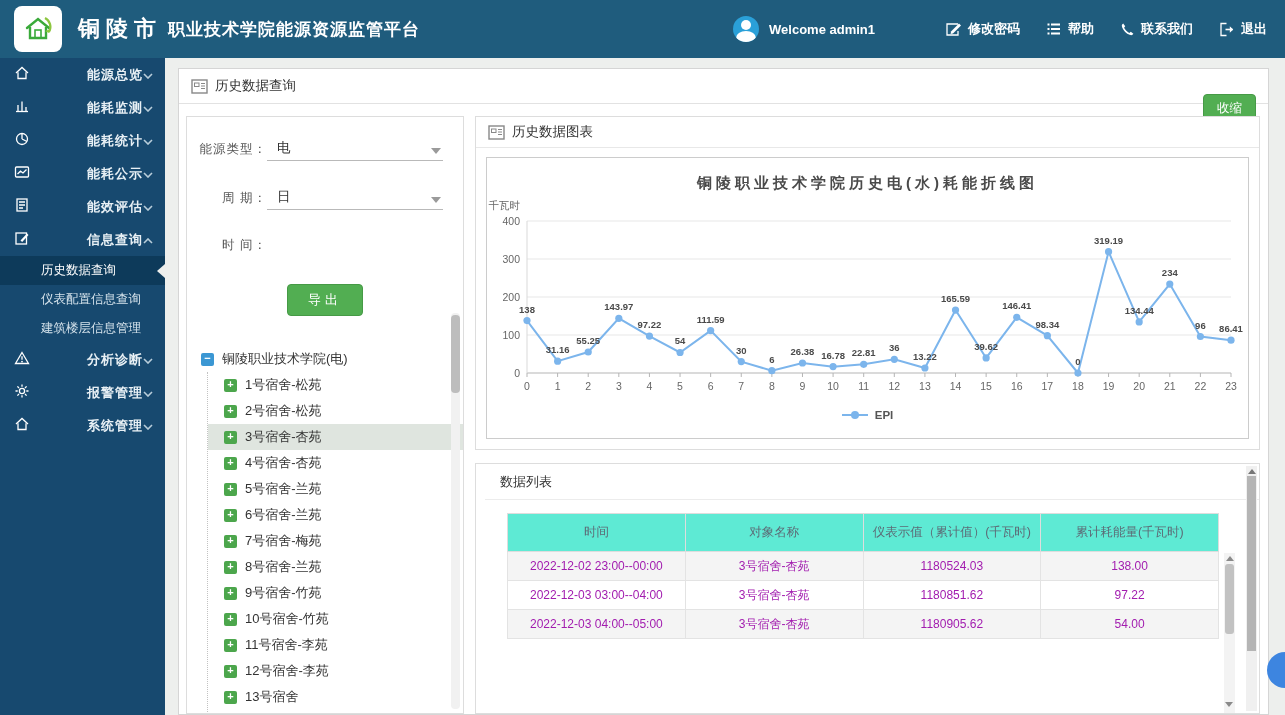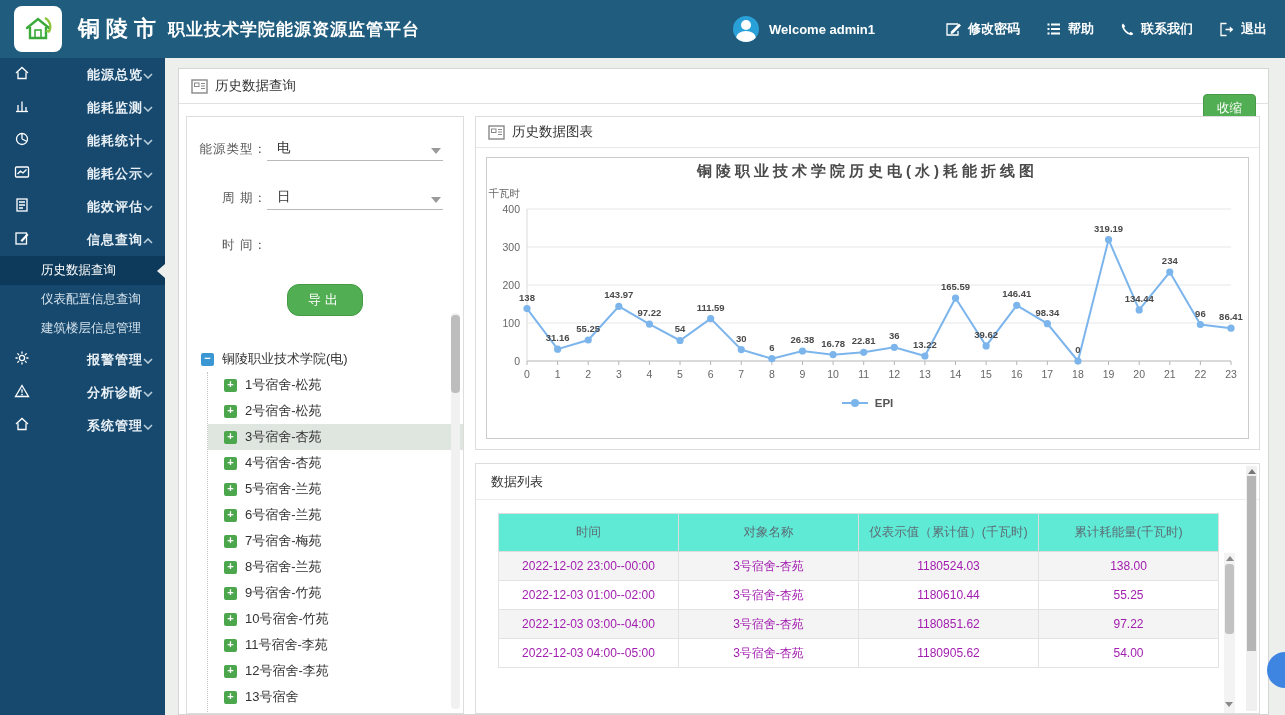--- a/index.html
+++ b/index.html
@@ -42,44 +42,44 @@
   .form-row .flabel { width:72px; text-align:right; font-size:12.5px; color:#555; letter-spacing:1px; flex-shrink:0; padding-bottom:3px; }
   .fctrl { flex:1; border-bottom:1px solid #b9b9b9; display:flex; align-items:flex-end; padding:0 2px 3px 10px; font-size:13.5px; color:#333; cursor:pointer; position:relative; height:22px; }
   .fctrl .val { flex:1; }
   .dd-arrow { width:0; height:0; border-left:5px solid transparent; border-right:5px solid transparent; border-top:6px solid #9a9a9a; margin-bottom:3px; }
   .cal-icon { width:14px; height:14px; border:1px solid #999; background:#fff; position:relative; margin-bottom:1px; }
   .cal-icon:before { content:""; position:absolute; top:0; left:0; right:0; height:4px; background:#c9372c; }
   .cal-icon:after { content:""; position:absolute; top:6px; left:2px; right:2px; bottom:2px;
      background:linear-gradient(#aaa 1px, transparent 1px), linear-gradient(90deg,#aaa 1px, transparent 1px);
      background-size:4px 3px; }
   .export-wrap { text-align:center; margin:6px 0 30px; }
-  .btn-export { background:#52ae52; color:#fff; border:1px solid #469a46; border-radius:12px; font-size:13px; padding:6px 20px; letter-spacing:4px; cursor:pointer; }
+  .btn-export { background:#52ae52; color:#fff; border:1px solid #469a46; border-radius:4px; font-size:13px; padding:6px 20px; letter-spacing:4px; cursor:pointer; }
 
   
   .tree { padding-left:14px; font-size:13px; color:#333; }
   .tree-root { display:flex; align-items:center; height:26px; cursor:pointer; }
   .tree-children { margin-left:6px; border-left:1px dotted #c2c2c2; }
   .tree-item { display:flex; align-items:center; height:26px; padding-left:16px; cursor:pointer; }
   .tree-item.selected { background:#dfe5df; }
   .nbox { width:13px; height:13px; border-radius:2px; color:#fff; font-size:11px; line-height:11px; text-align:center; margin-right:8px; flex-shrink:0; font-weight:bold; }
   .nbox.minus { background:#3b97d3; }
   .nbox.plus { background:#4ca64c; }
   .tree-scrollbar { position:absolute; right:3px; top:196px; bottom:4px; width:9px; background:#f1f1f1; border-radius:4px; }
   .tree-scrollbar .thumb { position:absolute; top:2px; left:0; width:9px; height:78px; background:#bdbdbd; border-radius:4px; }
 
   
   .right-col { flex:1; display:flex; flex-direction:column; gap:13px; min-width:0; }
   .chart-panel { border:1px solid #ddd; background:#fff; flex-shrink:0; }
   .chart-panel .panel-bar { border-bottom:1px solid #e8e8e8; height:31px; }
-  .chart-box { margin:9px 10px 10px; border:1px solid #ccc; background:#fff; padding-top:4px; height:282px; }
+  .chart-box { margin:9px 10px 10px; border:1px solid #ccc; background:#fff; padding-top:16px; height:282px; }
   .chart-title { text-align:center; font-size:15px; font-weight:bold; color:#4a4a4a; letter-spacing:4px; margin-bottom:2px; }
   .chart-legend { display:flex; justify-content:center; align-items:center; gap:7px; font-size:11.5px; color:#555; font-weight:bold; margin-top:-2px; }
 
   
-  .table-panel { flex:1; border:1px solid #ddd; background:#fff; min-height:0; position:relative; overflow:hidden; }
+  .table-panel { flex:1; border:1px solid #ddd; background:#fff; min-height:0; position:relative; overflow:hidden;padding-left:9px; }
   .table-title { padding:9px 15px 8px; font-size:13px; color:#333; border-bottom:1px solid #ececec; }
   .table-wrap { margin:13px 40px 0 22px; position:relative; }
   table.data { width:100%; border-collapse:collapse; table-layout:fixed; }
   table.data th { height:38px; font-size:12.5px; color:#5c6b76; font-weight:normal; border:1px solid #ddd; background:#5eead4; }
   table.data td { height:29px; font-size:12px; color:#a21caf; text-align:center; border:1px solid #e3e3e3; }
   table.data tr:nth-child(odd) td { background:#f4f4f4; }
   .inner-scroll { position:absolute; top:40px; right:-16px; width:11px; bottom:-160px; background:#f3f3f3; }
   .inner-scroll .arr { width:0; height:0; margin:3px auto; border-left:4px solid transparent; border-right:4px solid transparent; }
   .inner-scroll .up { border-bottom:5px solid #8a8a8a; }
   .inner-scroll .thumb { width:9px; margin:1px auto; height:70px; background:#c2c2c2; border-radius:3px; }
@@ -215,35 +215,35 @@
       <span>历史数据查询</span>
     </div>
     <div class="side-sub">
       <span>仪表配置信息查询</span>
     </div>
     <div class="side-sub">
       <span>建筑楼层信息管理</span>
     </div>
     <div class="side-item">
       <span><svg width="16" height="16" viewBox="0 0 16 16">
-          <circle cx="8" cy="8" r="2.6" fill="none" stroke="#fff" stroke-width="1.3"></circle>
-          <path d="M8 1.5v2.2 M8 12.3v2.2 M1.5 8h2.2 M12.3 8h2.2 M3.4 3.4l1.6 1.6 M11 11l1.6 1.6 M12.6 3.4L11 5 M5 11l-1.6 1.6" fill="none" stroke="#fff" stroke-width="1.3"></path>
-        </svg></span>
-      <span class="lbl">报警管理</span>
-      <span><svg width="10" height="6" viewBox="0 0 10 6">
-          <path d="M1 1 L5 5 L9 1" fill="none" stroke="#b8cdda" stroke-width="1.6"></path>
-        </svg></span>
-    </div>
-    <div class="side-item">
-      <span><svg width="16" height="16" viewBox="0 0 16 16">
           <path d="M8 2.5 L14.5 13.5 H1.5 Z" fill="none" stroke="#fff" stroke-width="1.3"></path>
           <path d="M8 6.3 v3.4" fill="none" stroke="#fff" stroke-width="1.3"></path>
           <circle cx="8" cy="11.6" r="0.9" fill="#fff"></circle>
         </svg></span>
       <span class="lbl">分析诊断</span>
+      <span><svg width="10" height="6" viewBox="0 0 10 6">
+          <path d="M1 1 L5 5 L9 1" fill="none" stroke="#b8cdda" stroke-width="1.6"></path>
+        </svg></span>
+    </div>
+    <div class="side-item">
+      <span><svg width="16" height="16" viewBox="0 0 16 16">
+          <circle cx="8" cy="8" r="2.6" fill="none" stroke="#fff" stroke-width="1.3"></circle>
+          <path d="M8 1.5v2.2 M8 12.3v2.2 M1.5 8h2.2 M12.3 8h2.2 M3.4 3.4l1.6 1.6 M11 11l1.6 1.6 M12.6 3.4L11 5 M5 11l-1.6 1.6" fill="none" stroke="#fff" stroke-width="1.3"></path>
+        </svg></span>
+      <span class="lbl">报警管理</span>
       <span><svg width="10" height="6" viewBox="0 0 10 6">
           <path d="M1 1 L5 5 L9 1" fill="none" stroke="#b8cdda" stroke-width="1.6"></path>
         </svg></span>
     </div>
     <div class="side-item">
       <span><svg width="16" height="16" viewBox="0 0 16 16">
           <path d="M2 8 L8 2.5 L14 8" fill="none" stroke="#fff" stroke-width="1.3"></path>
           <path d="M4 7.2 V13.5 H12 V7.2" fill="none" stroke="#fff" stroke-width="1.3"></path>
         </svg></span>
       <span class="lbl">系统管理</span>
@@ -508,26 +508,20 @@
                   </tr>
                 </thead>
               <tbody id="table-body">
                   <tr>
                     <td>2022-12-02 23:00--00:00</td>
                     <td>3号宿舍-杏苑</td>
                     <td>1180524.03</td>
                     <td>138.00</td>
                   </tr>
                   <tr>
-                    <td>2022-12-03 01:00--02:00</td>
-                    <td>3号宿舍-杏苑</td>
-                    <td>1180610.44</td>
-                    <td>55.25</td>
-                  </tr>
-                  <tr>
                     <td>2022-12-03 03:00--04:00</td>
                     <td>3号宿舍-杏苑</td>
                     <td>1180851.62</td>
                     <td>97.22</td>
                   </tr>
                   <tr>
                     <td>2022-12-03 04:00--05:00</td>
                     <td>3号宿舍-杏苑</td>
                     <td>1180905.62</td>
                     <td>54.00</td>

